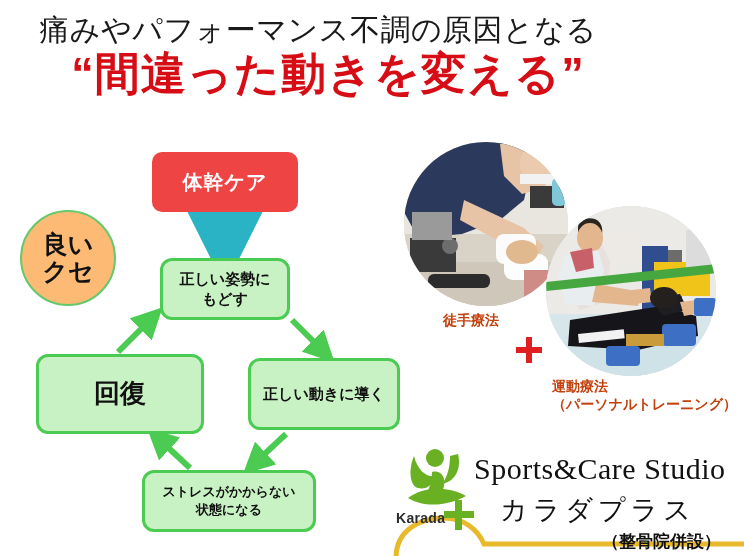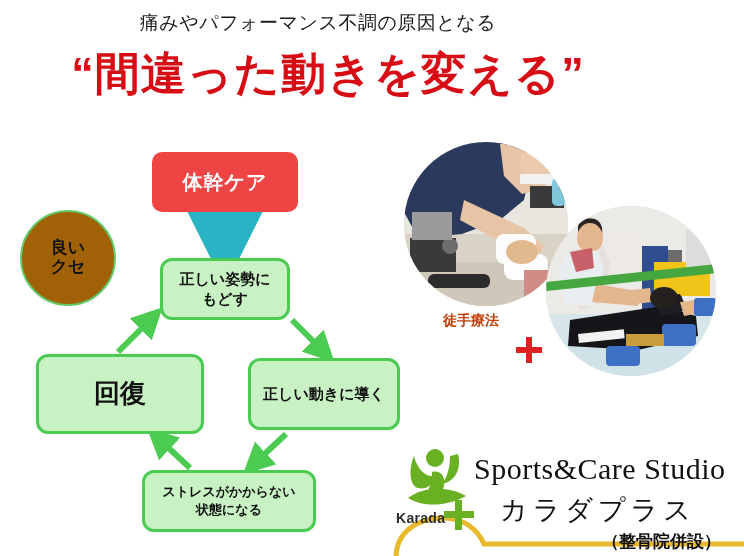--- a/index.html
+++ b/index.html
@@ -18,21 +18,21 @@
     overflow: hidden;
   }
 
   
   .subtitle {
     position: absolute;
     left: 0;
     top: 10px;
     width: 636px;
     text-align: center;
-    font-size: 19px;
+    font-size: 30px;
     color: #1a1a1a;
     letter-spacing: 0.5px;
     white-space: nowrap;
   }
   .main-title {
     position: absolute;
     left: 0;
     top: 44px;
     width: 656px;
     text-align: center;
@@ -74,28 +74,28 @@
     font-weight: bold;
     letter-spacing: 1px;
   }
   .habit-circle {
     position: absolute;
     left: 20px;
     top: 210px;
     width: 96px;
     height: 96px;
     border-radius: 50%;
-    background: #a16207;
+    background: #fdba74;
     border: 2px solid #63c96b;
     box-sizing: border-box;
     display: flex;
     align-items: center;
     justify-content: center;
     text-align: center;
-    font-size: 17px;
+    font-size: 25px;
     font-weight: bold;
     color: #111111;
     line-height: 1.1;
   }
   #box-posture { left: 160px; top: 258px; width: 130px; height: 62px; font-size: 15px; }
   #box-recovery { left: 36px; top: 354px; width: 168px; height: 80px; font-size: 26px; }
   #box-movement { left: 248px; top: 358px; width: 152px; height: 72px; font-size: 15px; }
   #box-stress { left: 142px; top: 470px; width: 174px; height: 62px; font-size: 13px; }
 
   svg.arrows {
@@ -319,20 +319,24 @@
       <rect x="60" y="140" width="34" height="20" rx="4" fill="#3d6fc4"></rect>
       <rect x="148" y="92" width="22" height="18" rx="3" fill="#3d6fc4"></rect>
       <rect x="80" y="128" width="38" height="12" fill="#c99b3a"></rect>
     </svg>
   </div>
 
   <div class="plus-sign"></div>
 
   <div class="photo-caption" id="caption-manual">徒手療法</div>
 
+  <div class="photo-caption" id="caption-exercise">
+    <span class="line1">運動療法</span>
+    <span class="line2">（パーソナルトレーニング）</span>
+  </div>
 
   <div id="logo">
     <svg class="logo-swoosh" viewBox="0 0 352 46">
       <path d="M4,46 C4,18 28,6 52,6 C72,6 86,18 92,32 L352,32" fill="none" stroke="#e8b92a" stroke-width="5"></path>
     </svg>
     <svg class="logo-mark" viewBox="0 0 72 64">
       <circle cx="33" cy="12" r="9" fill="#6ab023"></circle>
       <path d="M12,10 C16,26 26,32 34,30 C30,40 24,44 16,42 C8,40 6,24 12,10 Z" fill="#6ab023"></path>
       <path d="M56,8 C60,24 52,36 40,38 C46,30 48,20 48,10 Z" fill="#6ab023"></path>
       <path d="M30,26 C38,24 44,30 42,40 C40,50 30,54 22,50 C28,44 30,34 30,26 Z" fill="#6ab023"></path>

